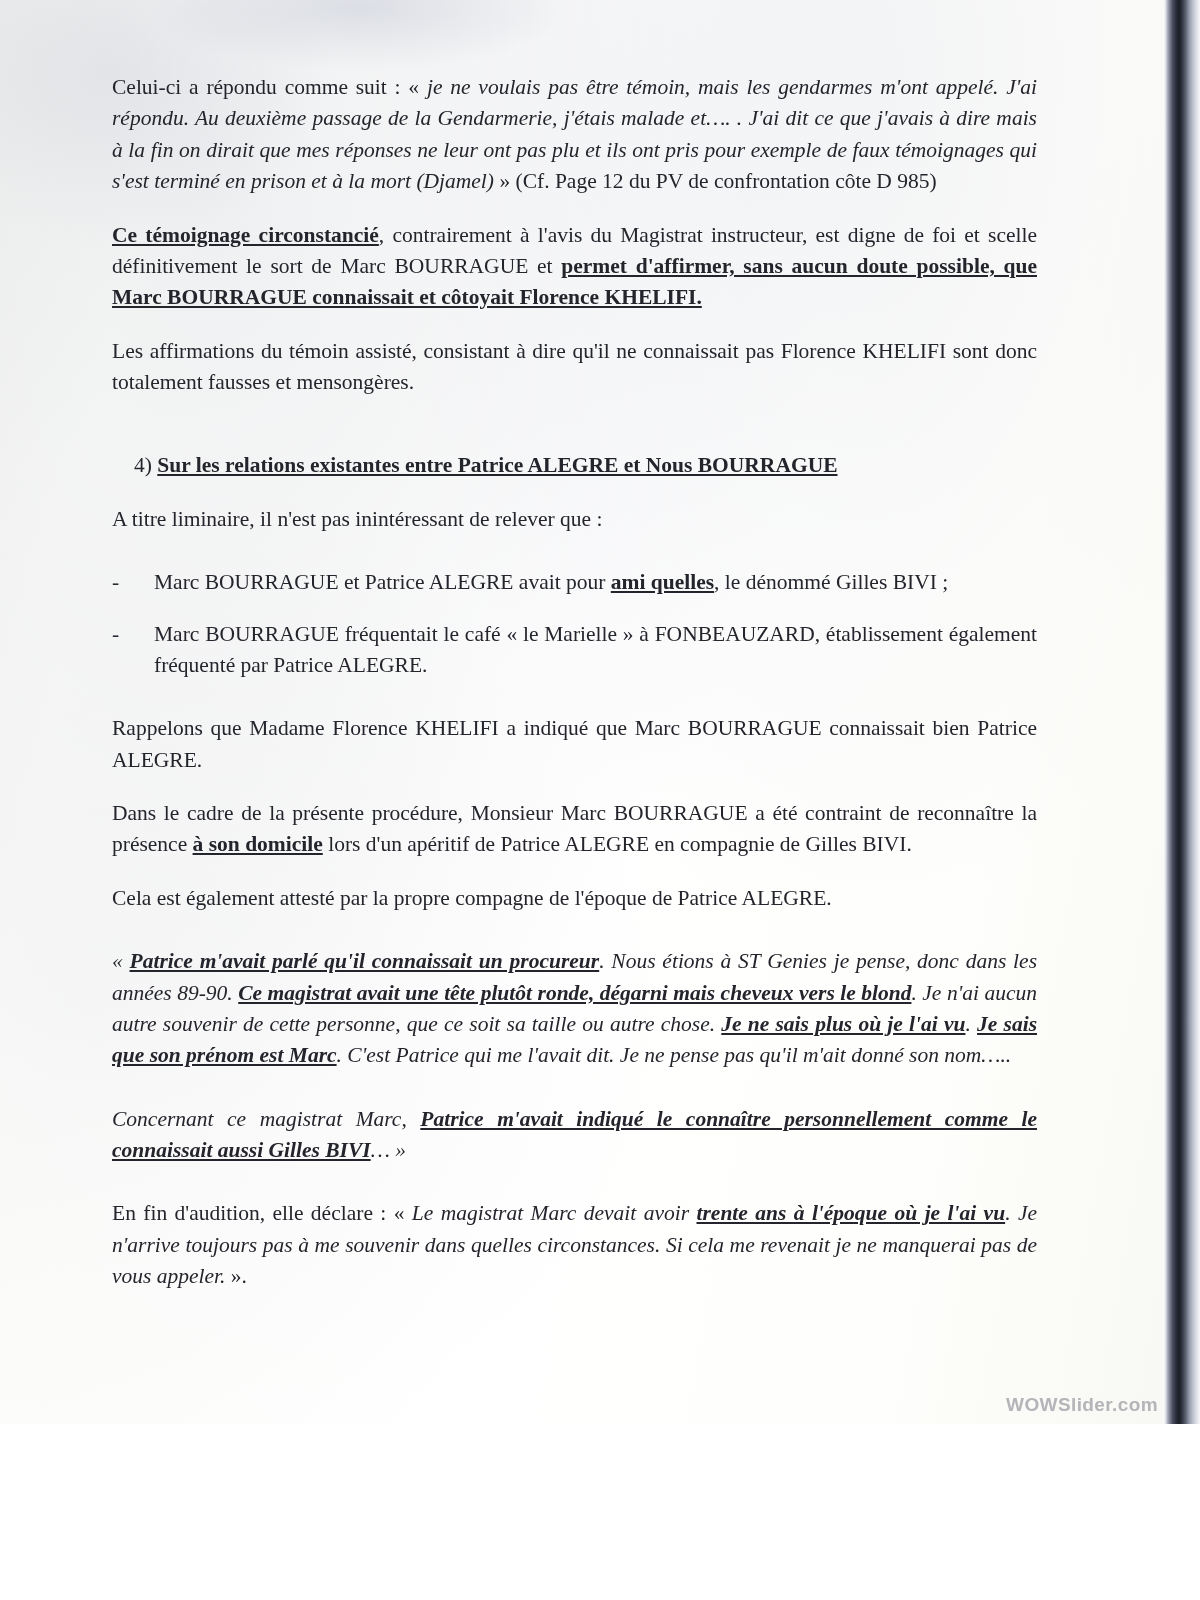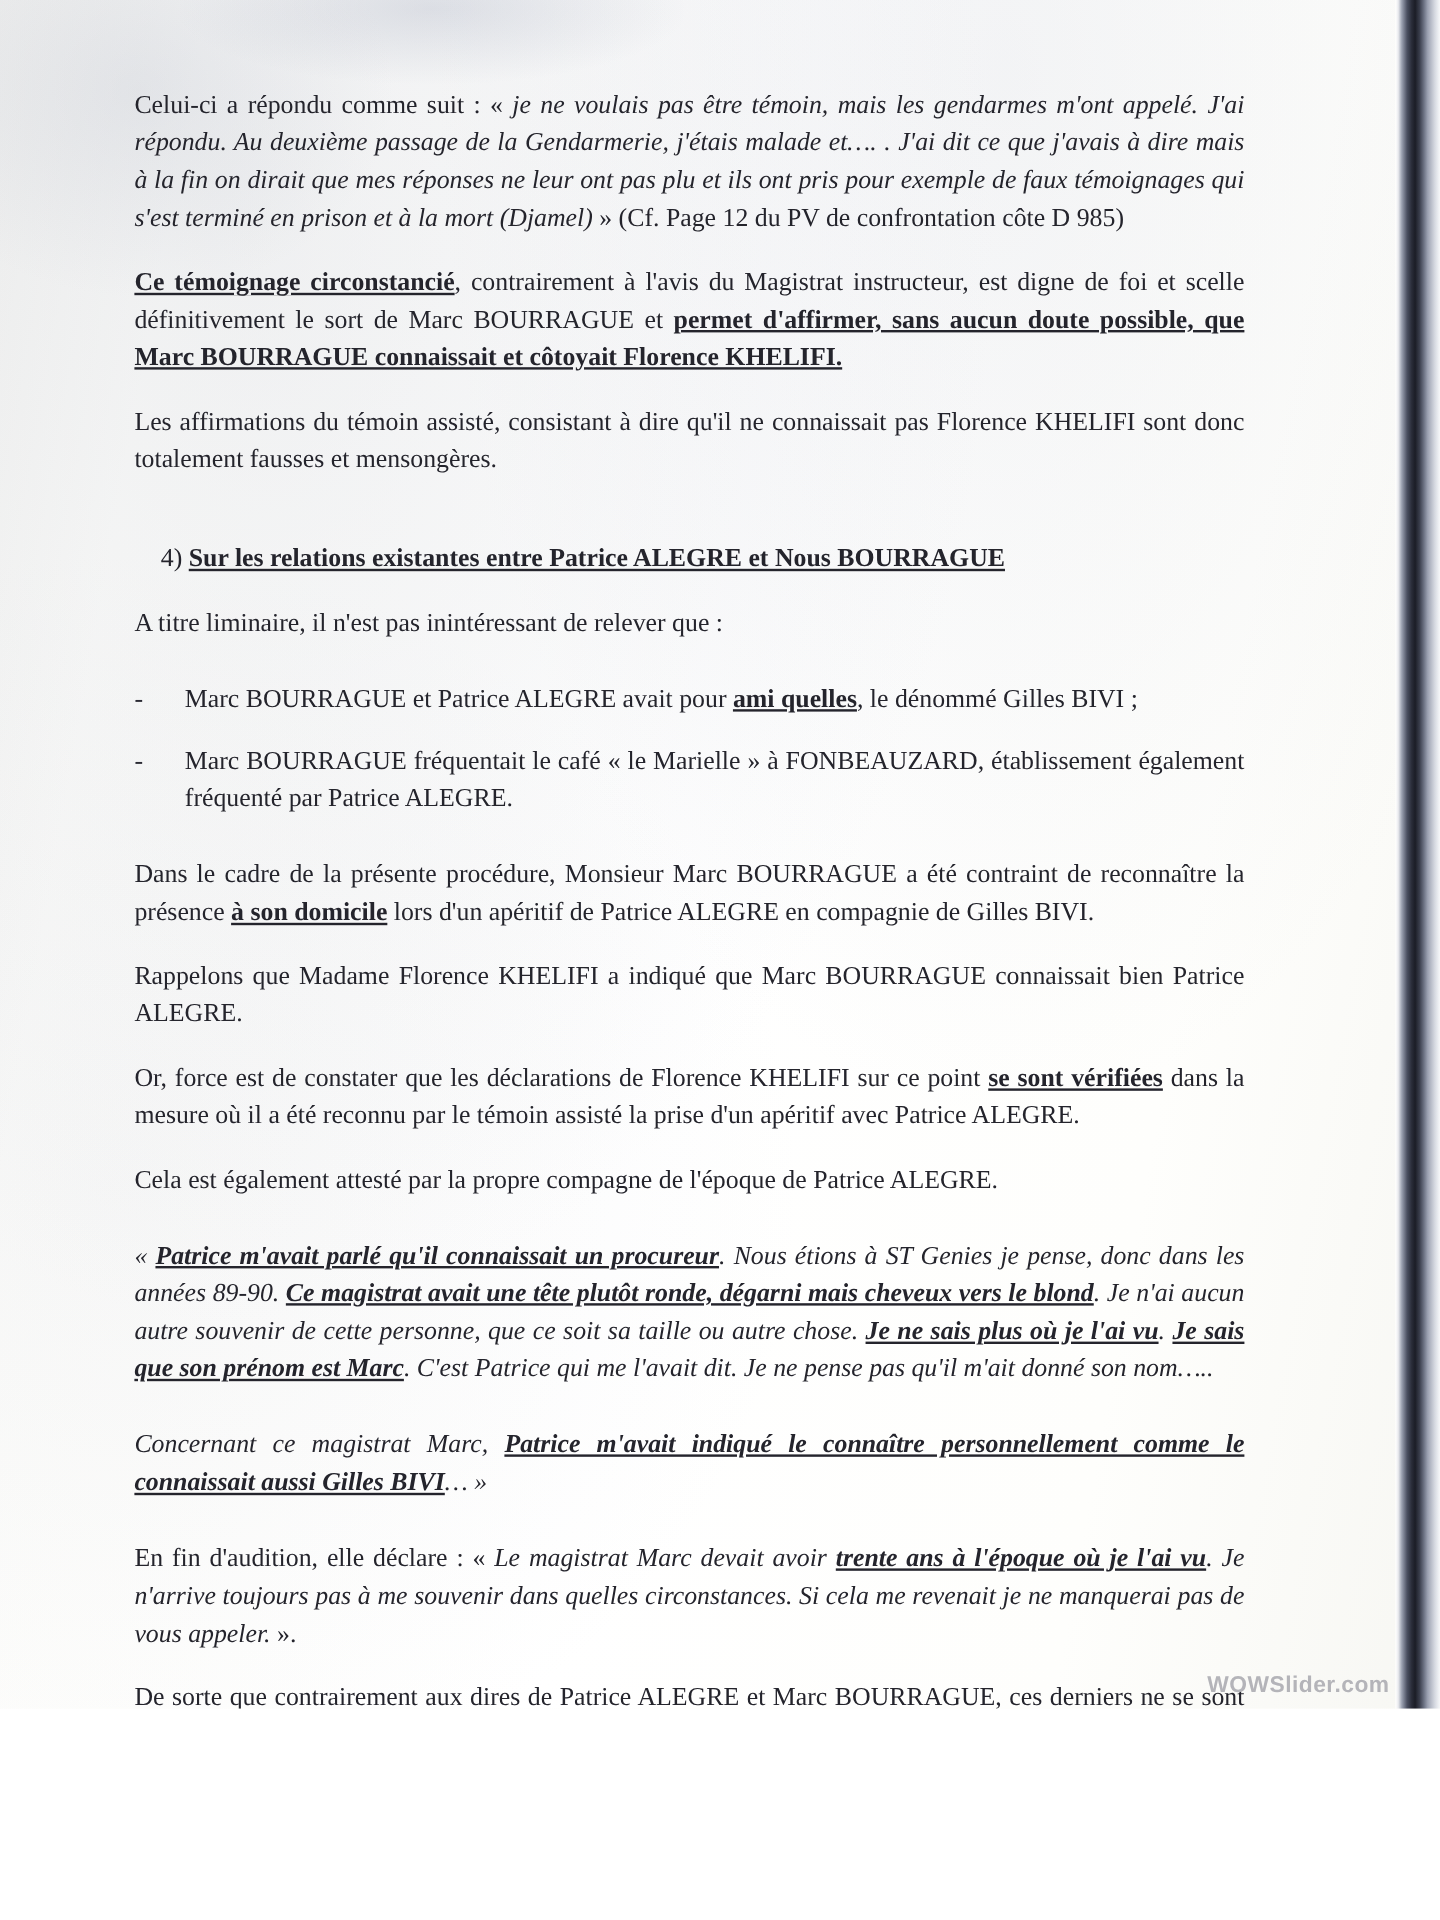--- a/index.html
+++ b/index.html
@@ -188,29 +188,26 @@
         <span>Marc BOURRAGUE et Patrice ALEGRE avait pour </span><span class="bu">ami quelles</span><span>, le dénommé Gilles BIVI ;</span>
       </li>
       <li>
         <span class="dash">-</span>
         <span>Marc BOURRAGUE fréquentait le café « le Marielle » à FONBEAUZARD, établissement également fréquenté par Patrice ALEGRE.</span>
       </li>
     </ul>
 
     <div class="spacer-sm"></div>
 
+    <p>Rappelons que Madame Florence KHELIFI a indiqué que Marc BOURRAGUE connaissait bien Patrice ALEGRE.</p>
+
     <p>
       <span>Dans le cadre de la présente procédure, Monsieur Marc BOURRAGUE a été contraint de reconnaître la présence </span><span class="bu">à son domicile</span><span> lors d'un apéritif de Patrice ALEGRE en compagnie de Gilles BIVI.</span>
     </p>
 
-    <p>Rappelons que Madame Florence KHELIFI a indiqué que Marc BOURRAGUE connaissait bien Patrice ALEGRE.</p>
-
-    <p>
-      <span>Or, force est de constater que les déclarations de Florence KHELIFI sur ce point </span><span class="bu">se sont vérifiées</span><span> dans la mesure où il a été reconnu par le témoin assisté la prise d'un apéritif avec Patrice ALEGRE.</span>
-    </p>
 
     <p>Cela est également attesté par la propre compagne de l'époque de Patrice ALEGRE.</p>
 
 
     <div class="spacer-sm"></div>
 
     <p class="it">
       <span>« </span><span class="bi">Patrice m'avait parlé qu'il connaissait un procureur</span><span>. Nous étions à ST Genies je pense, donc dans les années 89-90. </span><span class="bi">Ce magistrat avait une tête plutôt ronde, dégarni mais cheveux vers le blond</span><span>. Je n'ai aucun autre souvenir de cette personne, que ce soit sa taille ou autre chose. </span><span class="bi">Je ne sais plus où je l'ai vu</span><span>. </span><span class="bi">Je sais que son prénom est Marc</span><span>. C'est Patrice qui me l'avait dit. Je ne pense pas qu'il m'ait donné son nom…..</span>
     </p>
 
@@ -219,23 +216,20 @@
     <p class="it">
       <span>Concernant ce magistrat Marc, </span><span class="bi">Patrice m'avait indiqué le connaître personnellement comme le connaissait aussi Gilles BIVI</span><span>… »</span>
     </p>
 
     <div class="spacer-sm"></div>
 
     <p>
       <span>En fin d'audition, elle déclare : « </span><span class="it">Le magistrat Marc devait avoir </span><span class="bi">trente ans à l'époque où je l'ai vu</span><span class="it">. Je n'arrive toujours pas à me souvenir dans quelles circonstances. Si cela me revenait je ne manquerai pas de vous appeler.</span><span> ».</span>
     </p>
 
-    <p>
-      <span>De sorte que contrairement aux dires de Patrice ALEGRE et Marc BOURRAGUE, ces derniers ne se sont pas rencontrés fortuitement lors d'un apéritif, </span><span class="bu">mais ils se connaissaient bien</span><span>.</span>
-    </p>
 
   </div>
 
   <div class="page-number">9</div>
 
   <div class="edge-band"></div>
 
   <div class="watermark">
     <span class="wow">WOWSlider.com</span>
   </div>

